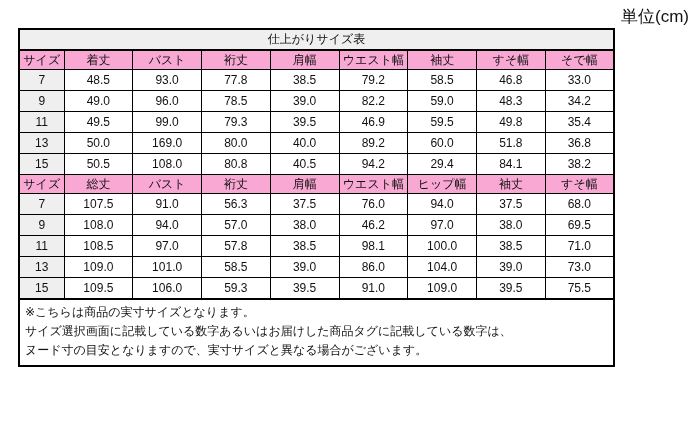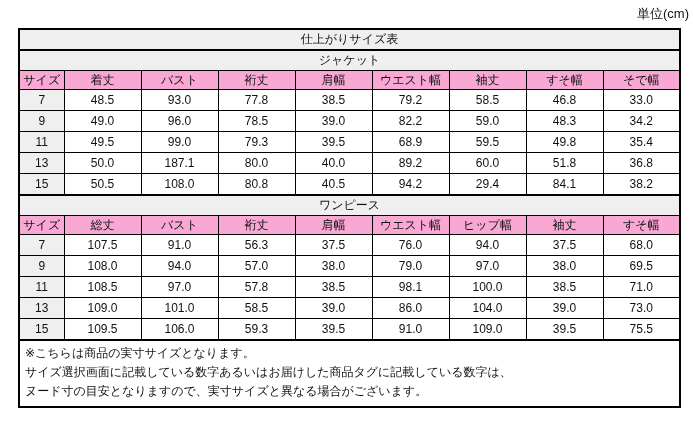--- a/index.html
+++ b/index.html
@@ -13,28 +13,28 @@
     position: relative;
     width: 693px;
     height: 428px;
     background: #ffffff;
     overflow: hidden;
   }
   .unit-label {
     position: absolute;
     top: 5px;
     right: 4px;
-    font-size: 13px;
+    font-size: 17px;
     color: #111111;
   }
   table.size-table {
     position: absolute;
     left: 18px;
     top: 28px;
-    width: 663px;
+    width: 597px;
     border-collapse: collapse;
     table-layout: fixed;
     border: 2px solid #000000;
     font-size: 12px;
   }
   table.size-table td, table.size-table th {
     border: 1px solid #000000;
     text-align: center;
     vertical-align: middle;
     padding: 0 2px;
@@ -93,23 +93,20 @@
         <col>
         <col>
         <col>
         <col>
     </colgroup>
     <tbody>
       <tr class="title-row">
         <td colspan="9">仕上がりサイズ表</td>
       </tr>
 
-    <tr class="section-row">
-          <td colspan="9">ジャケット</td>
-        </tr>
         <tr class="head-row">
           <th>サイズ</th>
           <th>着丈</th>
           <th>バスト</th>
           <th>裄丈</th>
           <th>肩幅</th>
           <th>ウエスト幅</th>
           <th>袖丈</th>
           <th>すそ幅</th>
           <th>そで幅</th>
@@ -135,49 +132,46 @@
           <td>59.0</td>
           <td>48.3</td>
           <td>34.2</td>
         </tr>
         <tr class="data-row">
           <td class="size-col">11</td>
           <td>49.5</td>
           <td>99.0</td>
           <td>79.3</td>
           <td>39.5</td>
-          <td>68.9</td>
+          <td>46.9</td>
           <td>59.5</td>
           <td>49.8</td>
           <td>35.4</td>
         </tr>
         <tr class="data-row">
           <td class="size-col">13</td>
           <td>50.0</td>
-          <td>187.1</td>
+          <td>169.0</td>
           <td>80.0</td>
           <td>40.0</td>
           <td>89.2</td>
           <td>60.0</td>
           <td>51.8</td>
           <td>36.8</td>
         </tr>
         <tr class="data-row">
           <td class="size-col">15</td>
           <td>50.5</td>
           <td>108.0</td>
           <td>80.8</td>
           <td>40.5</td>
           <td>94.2</td>
           <td>29.4</td>
           <td>84.1</td>
           <td>38.2</td>
-        </tr>
-        <tr class="section-row">
-          <td colspan="9">ワンピース</td>
         </tr>
         <tr class="head-row">
           <th>サイズ</th>
           <th>総丈</th>
           <th>バスト</th>
           <th>裄丈</th>
           <th>肩幅</th>
           <th>ウエスト幅</th>
           <th>ヒップ幅</th>
           <th>袖丈</th>
@@ -193,21 +187,21 @@
           <td>94.0</td>
           <td>37.5</td>
           <td>68.0</td>
         </tr>
         <tr class="data-row">
           <td class="size-col">9</td>
           <td>108.0</td>
           <td>94.0</td>
           <td>57.0</td>
           <td>38.0</td>
-          <td>79.0</td>
+          <td>46.2</td>
           <td>97.0</td>
           <td>38.0</td>
           <td>69.5</td>
         </tr>
         <tr class="data-row">
           <td class="size-col">11</td>
           <td>108.5</td>
           <td>97.0</td>
           <td>57.8</td>
           <td>38.5</td>

